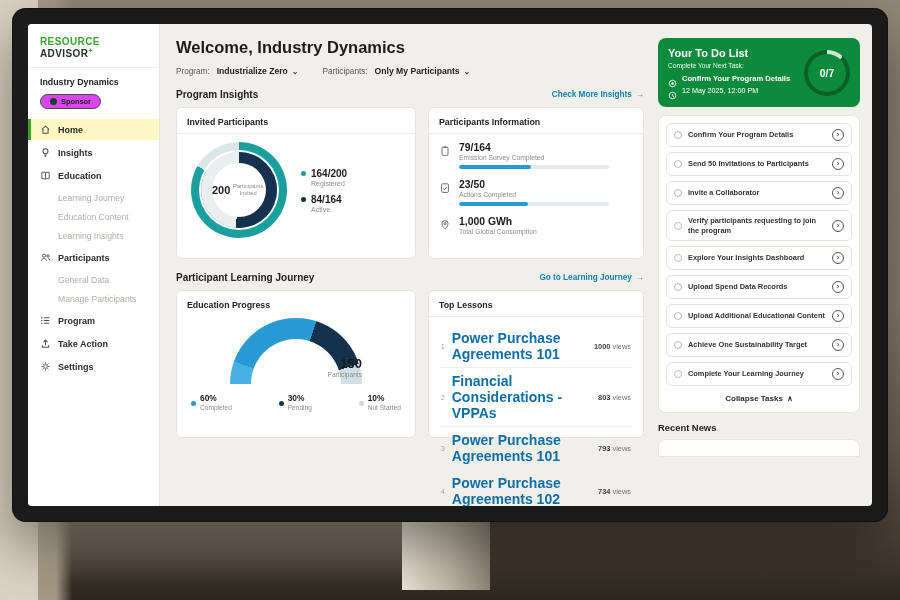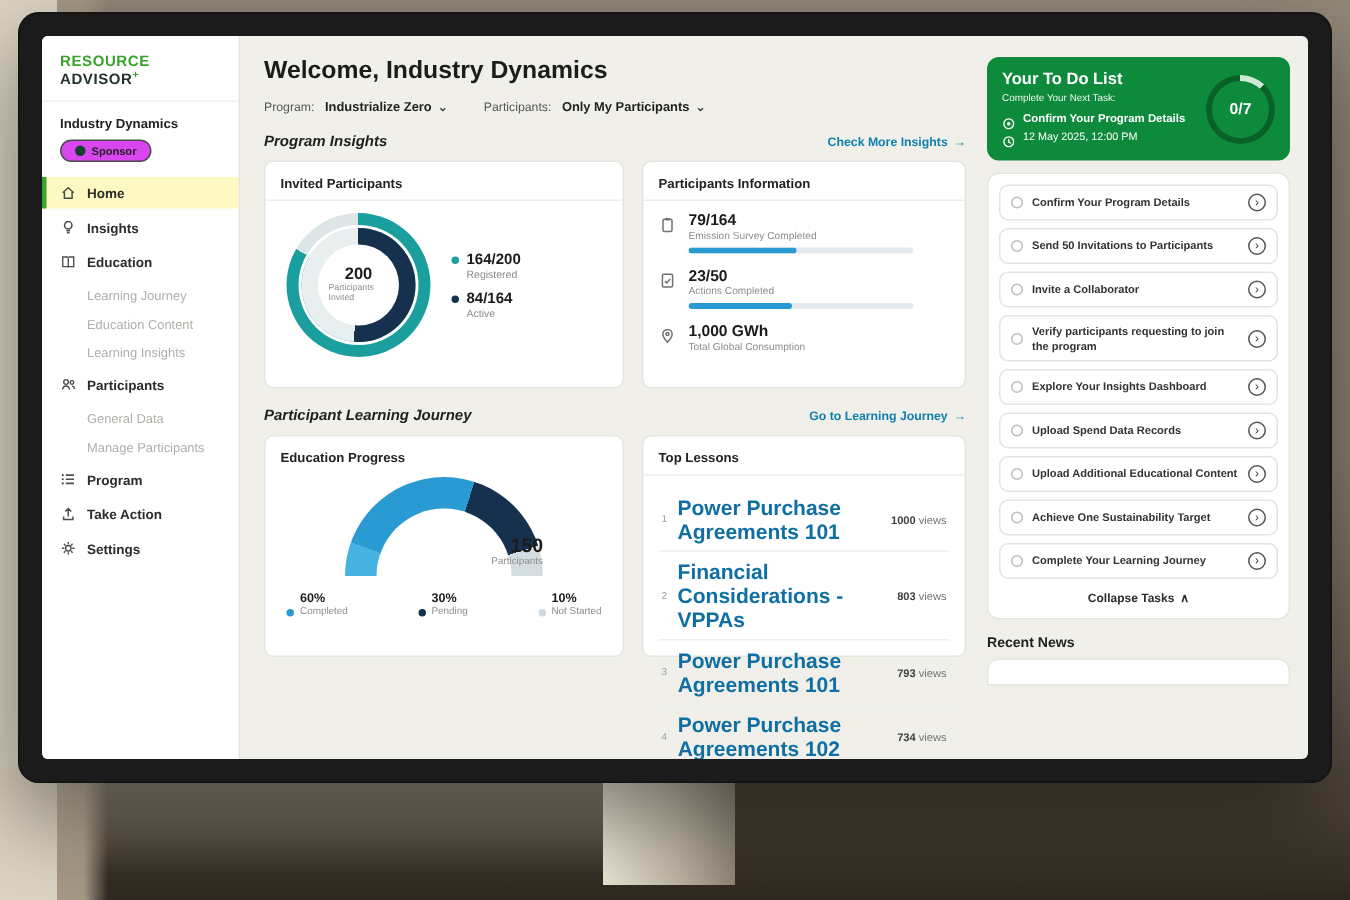--- a/index.html
+++ b/index.html
@@ -43,37 +43,37 @@
   
   .main { flex:1; padding:14px 14px 0 16px; min-width:0; }
   h1.welcome { font-size:16.5px; font-weight:bold; color:#1c1c1c; }
   .filters { display:flex; align-items:center; gap:7px; margin-top:9px; }
   .flabel { font-size:8.2px; color:#555; }
   .fvalue { display:inline-flex; align-items:center; gap:4px; background:none; border:none;
         font-family:inherit; font-size:8.6px; font-weight:bold; color:#222; cursor:pointer; }
   .fvalue .chev { font-size:8px; color:#444; }
   .fgap { width:10px; }
   .sec-row { display:flex; align-items:center; justify-content:space-between; margin-top:13px; margin-bottom:7px; }
-  .sec-row h2 { font-size:10px; font-weight:bold; color:#1f1f1f;font-style:italic; }
+  .sec-row h2 { font-size:10px; font-weight:bold; color:#1f1f1f; }
   .seclink { display:inline-flex; gap:4px; align-items:center; font-size:8.2px; font-weight:bold;
         color:#0f7fae; text-decoration:none; cursor:pointer; }
   .cards-row { display:flex; gap:12px; }
   .card { background:#fff; border:1px solid #e5e5df; border-radius:6px; padding:9px 10px; }
   .card h3 { font-size:8.8px; font-weight:bold; color:#222; }
   .card-hr { border-bottom:1px solid #eeeeea; margin:6px -10px 8px; }
 
   
   .card-invited { width:240px; height:152px; }
   .donut-wrap { display:flex; align-items:center; gap:14px; padding-left:4px; }
   .donut { width:96px; height:96px; border-radius:50%; position:relative; flex-shrink:0;
         background:conic-gradient(#1a9e9e 0 300deg,#dde6e6 300deg 360deg); }
   .donut::before { content:""; position:absolute; inset:10px; border-radius:50%;
         background:conic-gradient(#16314d 0 185deg,#e9efef 185deg 360deg); box-shadow:0 0 0 2px #fff; }
   .donut-hole { position:absolute; inset:21px; border-radius:50%; background:#fff;
-        display:flex; flex-direction:column; align-items:center; justify-content:center; text-align:left; }
+        display:flex; flex-direction:row; align-items:center; justify-content:center; text-align:center; }
   .dh-val { font-size:11px; font-weight:bold; color:#1c1c1c; }
   .dh-lab { font-size:5.8px; color:#8a8f8a; width:40px; line-height:1.25; }
   .legend .litem { display:flex; align-items:flex-start; gap:5px; margin:7px 0; }
   .dot { width:5px; height:5px; border-radius:50%; margin-top:3px; flex-shrink:0; }
   .dot-teal { background:#1a9e9e; } .dot-navy { background:#16314d; }
   .dot-blue { background:#2a9ad2; } .dot-gray { background:#cfd9de; }
   .lval { font-size:10px; font-weight:bold; color:#1c1c1c; }
   .llab { font-size:7px; color:#8a8f8a; margin-top:1px; }
 
   
@@ -90,21 +90,21 @@
   
   .card-edu { width:240px; height:148px; }
   .gauge { width:132px; height:66px; position:relative; overflow:hidden; margin:8px auto 0; }
   .gauge::before { content:""; position:absolute; left:0; top:0; width:132px; height:132px; border-radius:50%;
         background:conic-gradient(from 270deg,#45b2e2 0 20deg,#2a9ad2 20deg 108deg,#16314d 108deg 162deg,#d4dde2 162deg 180deg,rgba(0,0,0,0) 180deg 360deg); }
   .gauge::after { content:""; position:absolute; left:21px; top:21px; width:90px; height:90px; border-radius:50%; background:#fff; }
   .gauge-text { position:absolute; left:0; right:0; bottom:6px; text-align:right; z-index:1; }
   .gt-val { font-size:13px; font-weight:bold; color:#1b1b1b; }
   .gt-lab { font-size:6.6px; color:#8a8f8a; }
   .gauge-legend { display:flex; justify-content:space-between; margin-top:9px; padding:0 4px; }
-  .gl-item { display:flex; gap:4px; align-items:flex-end; }
+  .gl-item { display:flex; gap:4px; align-items:center; }
   .gl-val { font-size:8.4px; font-weight:bold; color:#1b1b1b; }
   .gl-lab { font-size:6.6px; color:#8a8f8a; margin-top:1px; }
 
   
   .card-lessons { flex:1; height:148px; }
   .lrow { display:flex; align-items:center; gap:7px; padding:5px 2px; border-bottom:1px solid #efefec; cursor:pointer; }
   .lrow:last-child { border-bottom:none;flex-direction:column; }
   .lrank { font-size:6.6px; color:#9aa09a; width:6px; }
   .ltitle { font-size:14px; font-weight:bold; color:#0f6fa4; }
   .lviews { margin-left:auto; font-size:7.4px; color:#6f746f; white-space:nowrap; }

